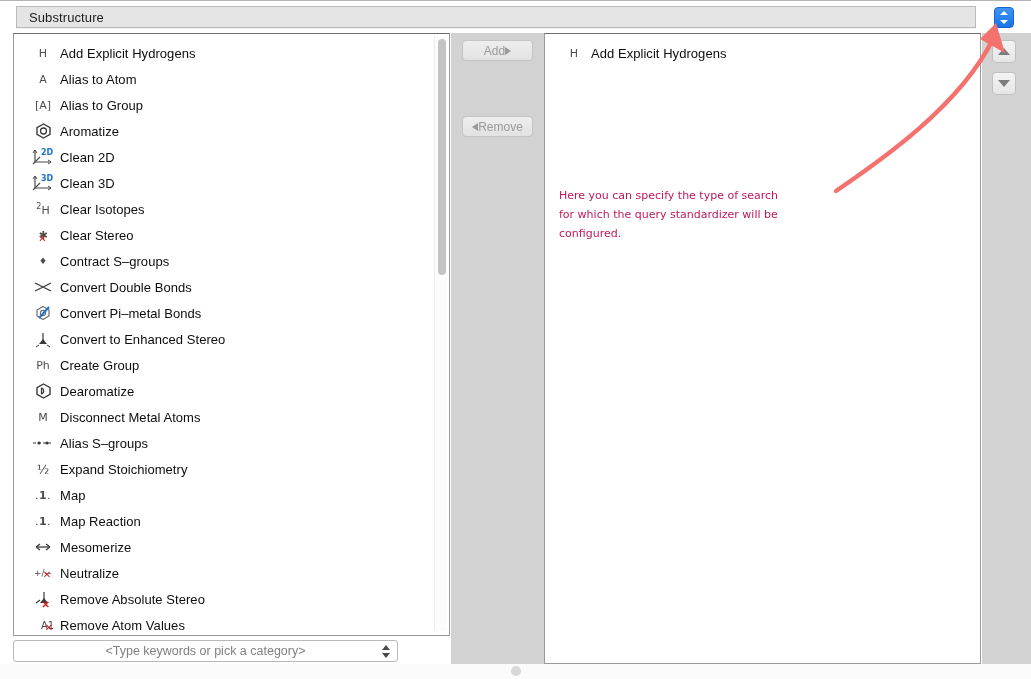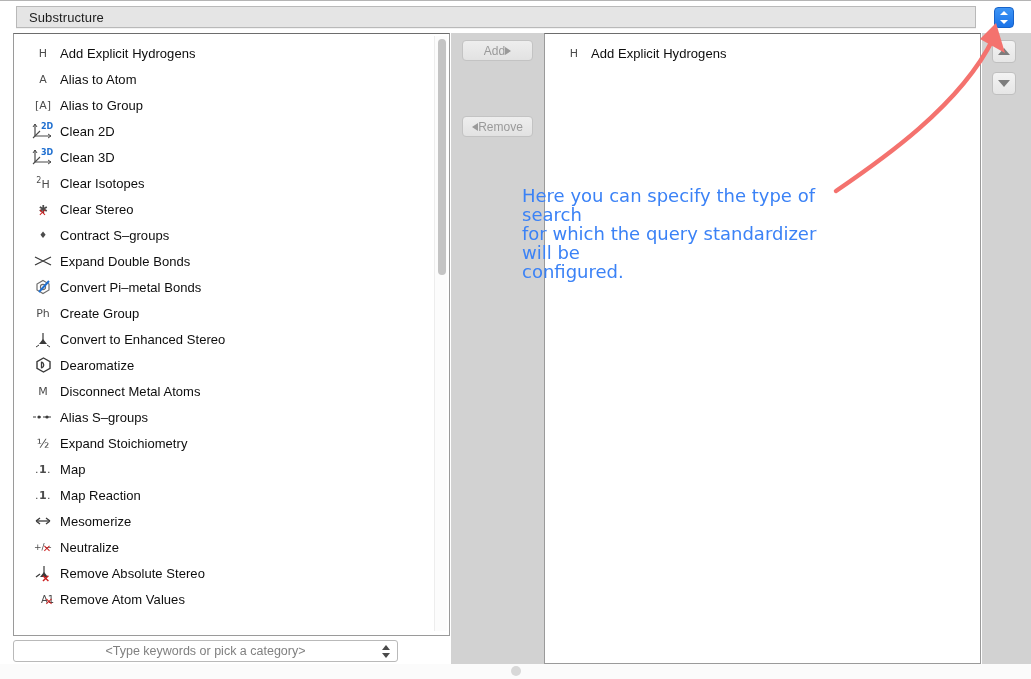--- a/index.html
+++ b/index.html
@@ -245,25 +245,25 @@
   .arrow-btn .tri-down {
     width: 0; height: 0;
     border-left: 6px solid transparent;
     border-right: 6px solid transparent;
     border-top: 7px solid #7d7d7d;
   }
 
   
   #annotation-text {
     position: absolute;
-    left: 522px; top: 185px;
+    left: 559px; top: 185px;
     width: 300px;
-    font-size: 18px;
+    font-size: 11px;
     line-height: 19px;
-    color: #3b82f6;
+    color: #be185d;
     font-family: "DejaVu Sans", sans-serif;
     white-space: pre-line;
   }
   #annotation-arrow {
     position: absolute;
     left: 820px; top: 10px;
     width: 200px; height: 195px;
     pointer-events: none;
   }
 
@@ -323,20 +323,29 @@
           <span class="icon">
             <span class="gi">A</span>
           </span>
           <span class="label">Alias to Atom</span>
         </div>
         <div class="row">
           <span class="icon">
             <span class="gi">[A]</span>
           </span>
           <span class="label">Alias to Group</span>
+        </div>
+        <div class="row">
+          <span class="icon">
+            <svg width="15" height="16" viewBox="0 0 15 16">
+              <polygon points="7.5,1 14,4.6 14,11.4 7.5,15 1,11.4 1,4.6" fill="none" stroke="#3a3a3a" stroke-width="1.4"></polygon>
+              <circle cx="7.5" cy="8" r="3" fill="none" stroke="#3a3a3a" stroke-width="1.3"></circle>
+            </svg>
+          </span>
+          <span class="label">Aromatize</span>
         </div>
         <div class="row">
           <span class="icon">
             <svg width="22" height="18" viewBox="0 0 22 18">
               <path d="M3,2 L3,14 L19,14" stroke="#4a4a4a" stroke-width="1.2" fill="none"></path>
               <path d="M3,2 l-2,3 M3,2 l2,3" stroke="#4a4a4a" stroke-width="1" fill="none"></path>
               <path d="M19,14 l-3,-2 M19,14 l-3,2" stroke="#4a4a4a" stroke-width="1" fill="none"></path>
               <path d="M1,16 L8,9" stroke="#4a4a4a" stroke-width="1.1"></path>
               <text x="9" y="7" font-size="8" font-weight="bold" fill="#1f6fd0" font-family="DejaVu Sans">2D</text>
             </svg>
@@ -372,47 +381,47 @@
             <span class="gi" style="font-size:9px;">♦</span>
           </span>
           <span class="label">Contract S–groups</span>
         </div>
         <div class="row">
           <span class="icon">
             <svg width="18" height="12" viewBox="0 0 18 12">
               <path d="M1,2 L17,10 M1,10 L17,2" stroke="#3a3a3a" stroke-width="1.3"></path>
             </svg>
           </span>
-          <span class="label">Expand Double Bonds</span>
+          <span class="label">Convert Double Bonds</span>
         </div>
         <div class="row">
           <span class="icon">
             <svg width="16" height="16" viewBox="0 0 16 16">
               <polygon points="8,1.5 14,5 14,11 8,14.5 2,11 2,5" fill="none" stroke="#6e6e6e" stroke-width="1.2"></polygon>
               <circle cx="8" cy="8" r="2.6" fill="none" stroke="#6e6e6e" stroke-width="1.1"></circle>
               <path d="M4,13 L14,2" stroke="#1f6fd0" stroke-width="2"></path>
             </svg>
           </span>
           <span class="label">Convert Pi–metal Bonds</span>
         </div>
         <div class="row">
           <span class="icon">
-            <span class="gi">Ph</span>
-          </span>
-          <span class="label">Create Group</span>
-        </div>
-        <div class="row">
-          <span class="icon">
             <svg width="16" height="17" viewBox="0 0 16 17">
               <path d="M8,2 L8,9" stroke="#3a3a3a" stroke-width="1.2"></path>
               <polygon points="8,8 4,13 12,13" fill="#3a3a3a"></polygon>
               <path d="M4,14 L1,16 M12,14 L15,16" stroke="#3a3a3a" stroke-width="1"></path>
             </svg>
           </span>
           <span class="label">Convert to Enhanced Stereo</span>
+        </div>
+        <div class="row">
+          <span class="icon">
+            <span class="gi">Ph</span>
+          </span>
+          <span class="label">Create Group</span>
         </div>
         <div class="row">
           <span class="icon">
             <svg width="15" height="16" viewBox="0 0 15 16">
               <polygon points="7.5,1 14,4.6 14,11.4 7.5,15 1,11.4 1,4.6" fill="none" stroke="#3a3a3a" stroke-width="1.4"></polygon>
               <path d="M5.5,4.8 L5.5,11.2 M5.5,4.8 A3.4,3.4 0 0 1 5.5,11.2" fill="none" stroke="#3a3a3a" stroke-width="1.3"></path>
             </svg>
           </span>
           <span class="label">Dearomatize</span>
         </div>

